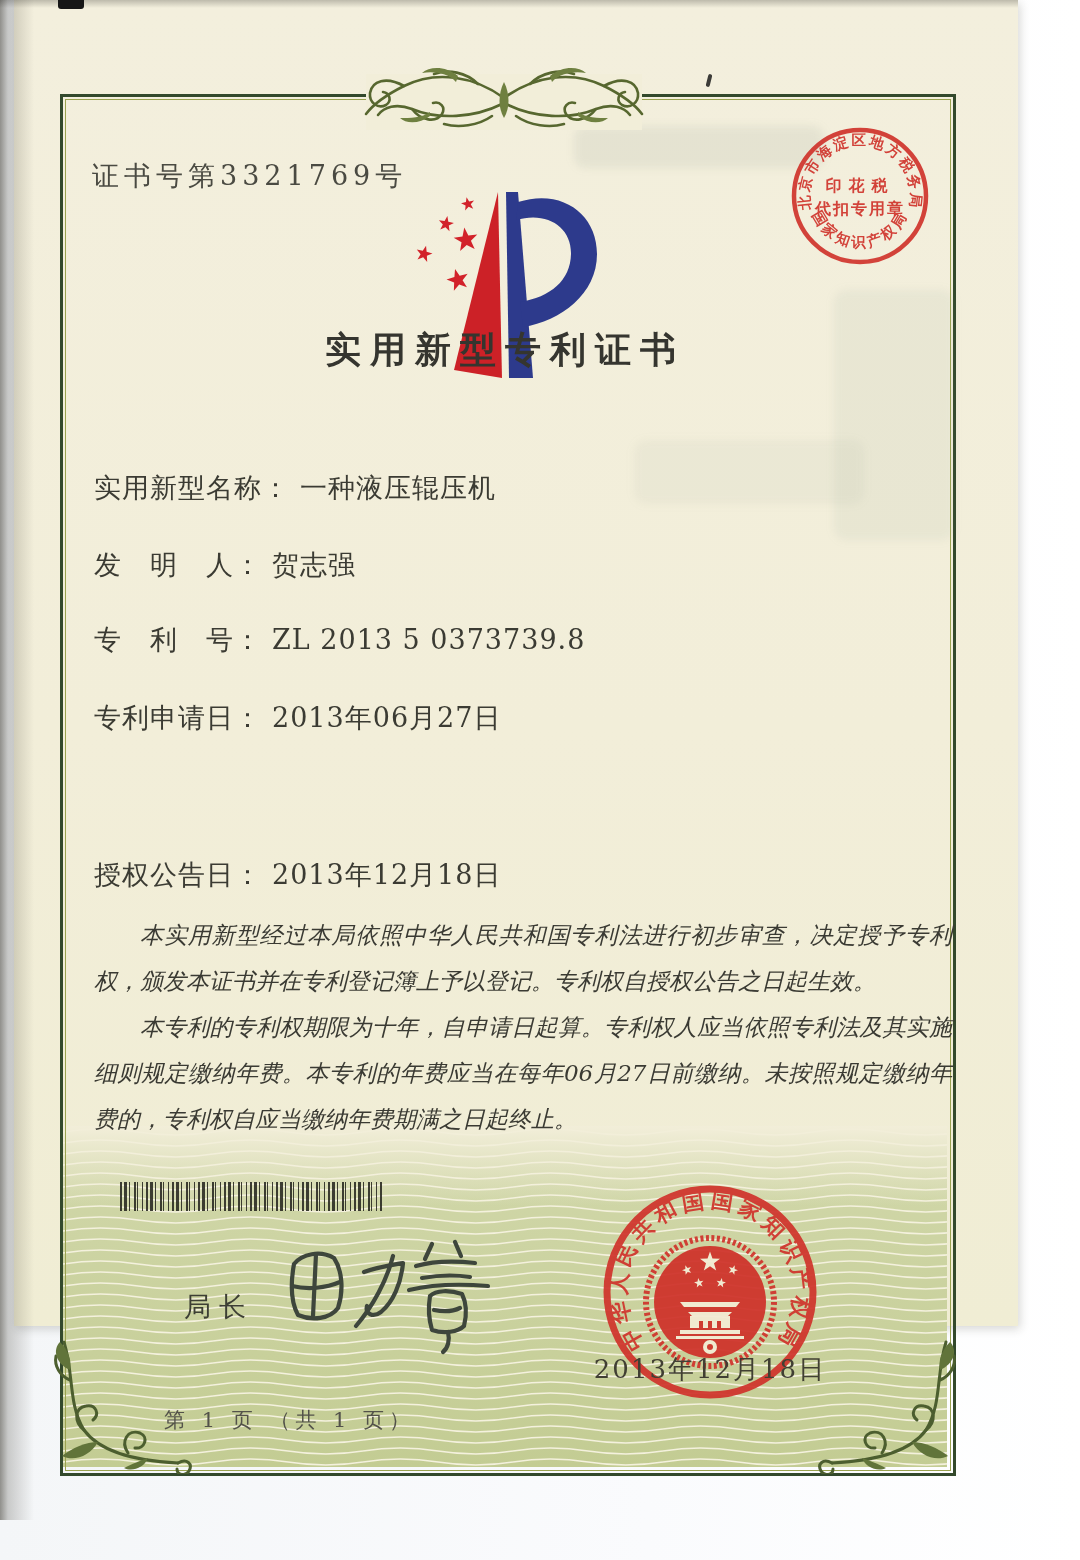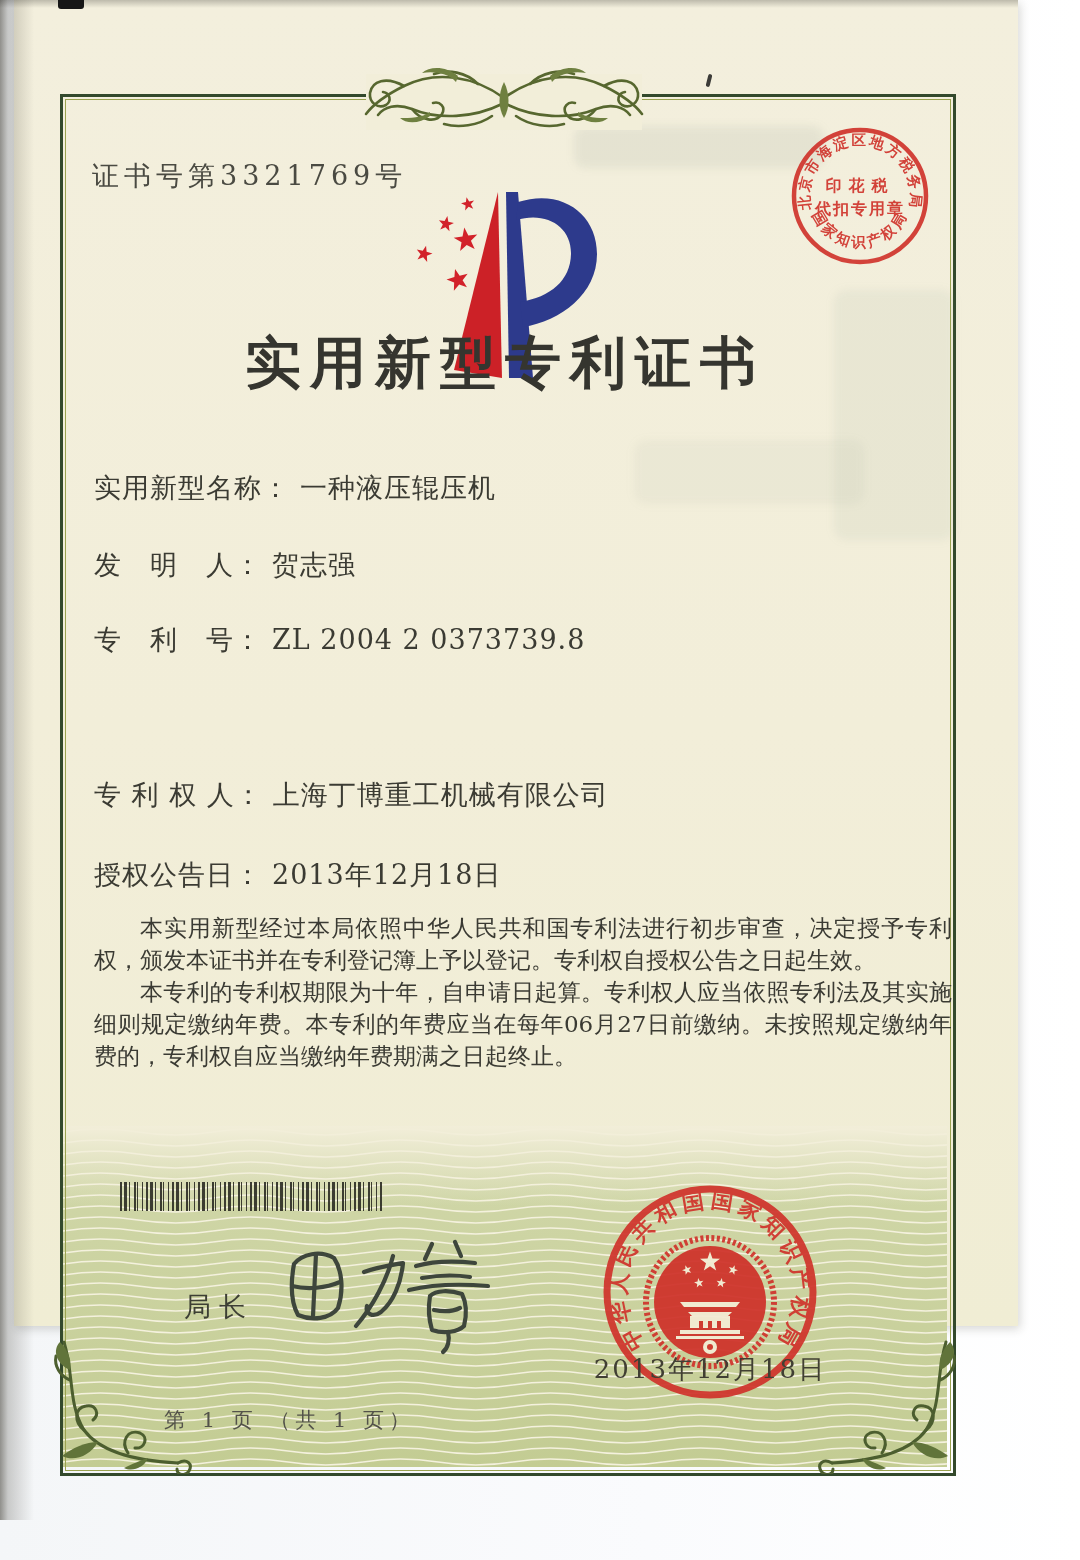--- a/index.html
+++ b/index.html
@@ -12,26 +12,26 @@
   .edge-shadow-top{position:absolute;left:0;top:0;width:1018px;height:8px;
         background:linear-gradient(180deg,rgba(30,30,25,.25),rgba(30,30,25,0));z-index:9;}
   .black-tab{position:absolute;left:58px;top:0;width:26px;height:9px;background:#161616;border-radius:0 0 3px 3px;z-index:10;}
   .tiny-mark{position:absolute;left:693px;top:74px;width:4px;height:13px;background:#3c3c38;border-radius:2px;transform:rotate(14deg);}
   .frame{position:absolute;left:46px;top:94px;width:890px;height:1376px;border:3px solid #33492c;z-index:2;}
   .frame::after{content:"";position:absolute;left:2px;top:2px;right:2px;bottom:2px;border:1px solid #9aa24f;}
   .band{position:absolute;left:49px;top:1126px;width:884px;height:341px;z-index:1;}
   .band-fade{position:absolute;left:49px;top:1126px;width:884px;height:80px;
         background:linear-gradient(180deg,#f2eed9 0%,rgba(242,238,217,0) 100%);z-index:1;}
   .cert-no{position:absolute;left:78px;top:158px;font-size:27px;letter-spacing:5px;color:#4a4a42;z-index:3;}
-  .title{position:absolute;left:46px;top:326px;width:890px;text-align:center;font-size:56px;font-weight:600;
+  .title{position:absolute;left:46px;top:326px;width:890px;text-align:center;font-size:36px;font-weight:600;
         letter-spacing:9px;color:#35352f;z-index:3;}
   .field{position:absolute;left:80px;font-size:27px;color:#3b3b33;letter-spacing:1px;z-index:3;white-space:nowrap;}
   .field .val{margin-left:10px;}
-  .paras{position:absolute;left:80px;top:912px;width:858px;font-size:23px;line-height:32px;color:#3a3a33;
-        text-align:justify;z-index:3;}
+  .paras{position:absolute;left:80px;top:912px;width:858px;font-size:23px;line-height:46px;color:#3a3a33;
+        text-align:justify;z-index:3;font-style:italic;}
   .paras p{margin:0;text-indent:2em;}
   .barcode{position:absolute;left:106px;top:1182px;width:262px;height:29px;opacity:.88;z-index:3;
         background:repeating-linear-gradient(90deg,#26261f 0 2px,transparent 2px 4px,#26261f 4px 7px,transparent 7px 9px,
         #26261f 9px 10px,transparent 10px 14px,#26261f 14px 16px,transparent 16px 17px,#26261f 17px 18px,transparent 18px 22px,
         #26261f 22px 23px,transparent 23px 26px);}
   .sig-label{position:absolute;left:170px;top:1289px;font-size:27px;letter-spacing:8px;color:#3d3f34;z-index:4;}
   .signature{position:absolute;left:250px;top:1236px;z-index:4;}
   .tax-stamp{position:absolute;left:771px;top:121px;z-index:4;}
   .logo{position:absolute;left:396px;top:180px;z-index:3;}
   .seal{position:absolute;left:576px;top:1172px;z-index:4;}
@@ -162,24 +162,24 @@
 
     <div class="title">实用新型专利证书</div>
 
     <div class="field" style="top:547px">
       <span>发　明　人：</span><span class="val">贺志强</span>
     </div>
     <div class="field" style="top:470px">
       <span>实用新型名称：</span><span class="val">一种液压辊压机</span>
     </div>
     <div class="field" style="top:622px">
-      <span>专　利　号：</span><span class="val">ZL 2004 2 0373739.8</span>
-    </div>
-    <div class="field" style="top:777px">
-      <span>专 利 权 人：</span><span class="val">上海丁博重工机械有限公司</span>
+      <span>专　利　号：</span><span class="val">ZL 2013 5 0373739.8</span>
+    </div>
+    <div class="field" style="top:700px">
+      <span>专利申请日：</span><span class="val">2013年06月27日</span>
     </div>
     <div class="field" style="top:857px">
       <span>授权公告日：</span><span class="val">2013年12月18日</span>
     </div>
 
     <div class="paras">
       <p>本实用新型经过本局依照中华人民共和国专利法进行初步审查，决定授予专利权，颁发本证书并在专利登记簿上予以登记。专利权自授权公告之日起生效。</p>
       <p>本专利的专利权期限为十年，自申请日起算。专利权人应当依照专利法及其实施细则规定缴纳年费。本专利的年费应当在每年06月27日前缴纳。未按照规定缴纳年费的，专利权自应当缴纳年费期满之日起终止。</p>
     </div>
 

